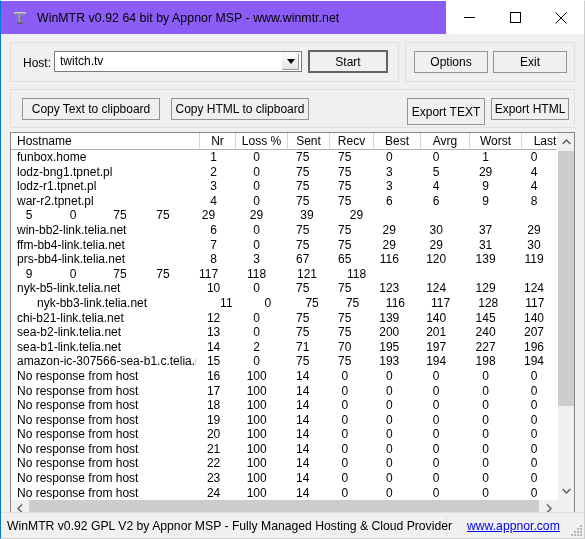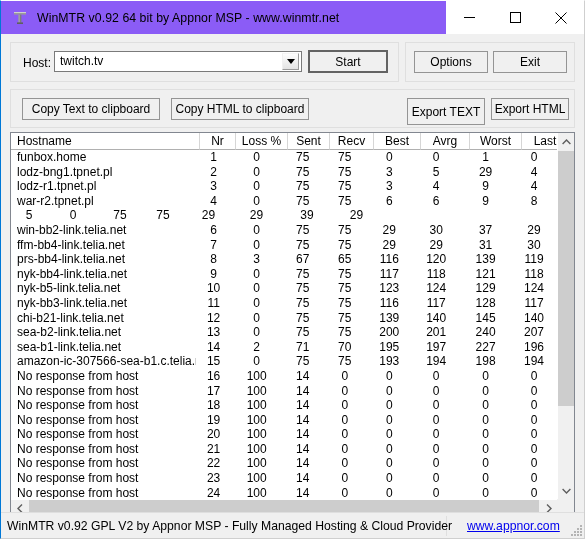--- a/index.html
+++ b/index.html
@@ -477,21 +477,20 @@
             <div class="cell c-num" style="width: 36px;">8</div>
             <div class="cell c-num" style="width: 52px;">3</div>
             <div class="cell c-num" style="width: 42px;">67</div>
             <div class="cell c-num" style="width: 44px;">65</div>
             <div class="cell c-num" style="width: 47px;">116</div>
             <div class="cell c-num" style="width: 49px;">120</div>
             <div class="cell c-num" style="width: 52px;">139</div>
             <div class="cell c-num" style="width: 47px;">119</div>
           </div>
           <div class="row">
-            <div class="cell c-host" style="width: 189px;">nyk-bb4-link.telia.net</div>
             <div class="cell c-num" style="width: 36px;">9</div>
             <div class="cell c-num" style="width: 52px;">0</div>
             <div class="cell c-num" style="width: 42px;">75</div>
             <div class="cell c-num" style="width: 44px;">75</div>
             <div class="cell c-num" style="width: 47px;">117</div>
             <div class="cell c-num" style="width: 49px;">118</div>
             <div class="cell c-num" style="width: 52px;">121</div>
             <div class="cell c-num" style="width: 47px;">118</div>
           </div>
           <div class="row">
@@ -499,21 +498,21 @@
             <div class="cell c-num" style="width: 36px;">10</div>
             <div class="cell c-num" style="width: 52px;">0</div>
             <div class="cell c-num" style="width: 42px;">75</div>
             <div class="cell c-num" style="width: 44px;">75</div>
             <div class="cell c-num" style="width: 47px;">123</div>
             <div class="cell c-num" style="width: 49px;">124</div>
             <div class="cell c-num" style="width: 52px;">129</div>
             <div class="cell c-num" style="width: 47px;">124</div>
           </div>
           <div class="row">
-            <div class="cell c-host" style="width: 189px;">nyk-bb3-link.telia.net</div>
+            <div class="cell c-host" style="width: 189px; margin-left: 20px;">nyk-bb3-link.telia.net</div>
             <div class="cell c-num" style="width: 36px;">11</div>
             <div class="cell c-num" style="width: 52px;">0</div>
             <div class="cell c-num" style="width: 42px;">75</div>
             <div class="cell c-num" style="width: 44px;">75</div>
             <div class="cell c-num" style="width: 47px;">116</div>
             <div class="cell c-num" style="width: 49px;">117</div>
             <div class="cell c-num" style="width: 52px;">128</div>
             <div class="cell c-num" style="width: 47px;">117</div>
           </div>
           <div class="row">

